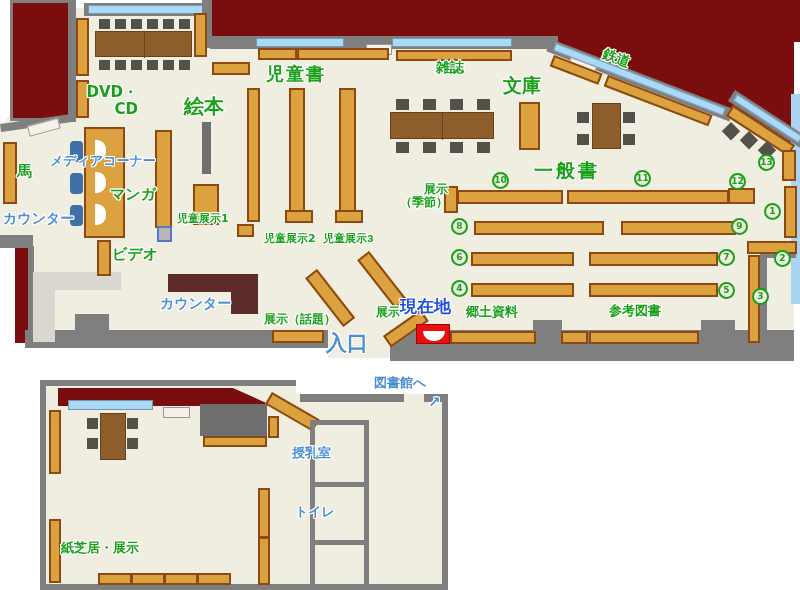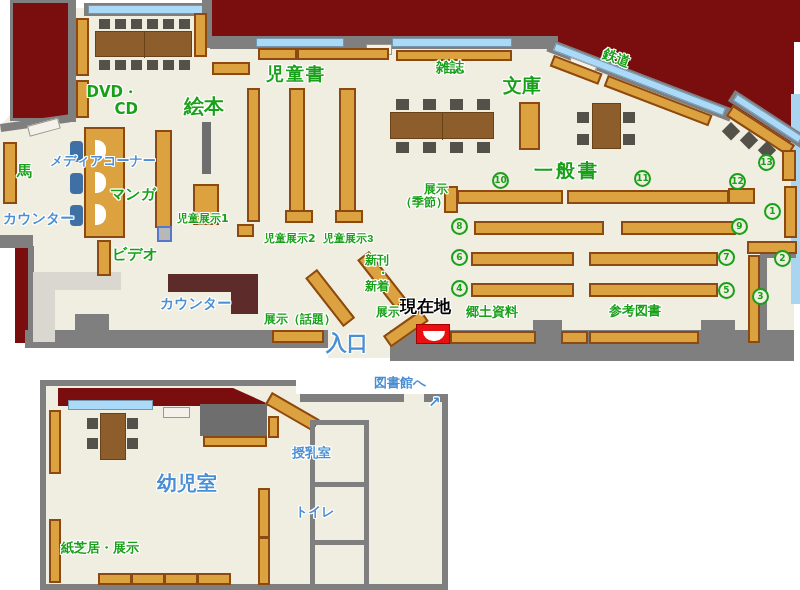--- a/index.html
+++ b/index.html
@@ -17,21 +17,21 @@
   .lgt{background:#d9d7cf;}
   .cnt{background:#5e2b2b;}
   .out{background:#a9d5f1;}
   .gbar{background:#6f6f6f;}
   .kiosk{background:#b8b8b8;border:2px solid #5577cc;}
   .mch{background:#3e6fa5;border-radius:4px;}
   .mon{background:#fff;border-radius:0 9px 9px 0;}
   .lb{font-weight:bold;white-space:nowrap;line-height:1.1;
       text-shadow:-1px -1px 0 #fff,1px -1px 0 #fff,-1px 1px 0 #fff,1px 1px 0 #fff,
                   0 -1px 0 #fff,0 1px 0 #fff,-1px 0 0 #fff,1px 0 0 #fff;}
-  .g{color:#18a018;} .b{color:#4a8fd4;} .r{color:#000000;}
+  .g{color:#18a018;} .b{color:#4a8fd4;} .r{color:#1d4ed8;}
   .ctr{text-align:right;}
   .num{width:17px;height:17px;border:2px solid #18a018;border-radius:50%;background:#f0eee1;
        color:#18a018;font-weight:bold;font-size:9px;line-height:13px;text-align:center;
        box-sizing:border-box;}
   .rot21{transform:rotate(21deg);transform-origin:0 0;}
   .rot33{transform:rotate(33deg);transform-origin:0 0;}
   .rot30{transform:rotate(30deg);transform-origin:0 0;}
   .rot52{transform:rotate(52deg);transform-origin:0 0;}
   .rot45{transform:rotate(45deg);transform-origin:0 0;}
   .rotm35{transform:rotate(-35deg);transform-origin:0 0;}
@@ -203,25 +203,20 @@
   <span class="a lb g" style="left:264px;top:233px;font-size:11px;text-align:right;">児童展示2</span>
   <span class="a lb g" style="left:323px;top:233px;font-size:11px;font-family:Liberation Mono, monospace;">児童展示3</span>
   <span class="a lb g" style="left:436px;top:60px;font-size:14px;">雑誌</span>
   <span class="a lb g" style="left:503px;top:75px;font-size:19px;">文庫</span>
   <span class="a lb g rot21" style="left:606px;top:46px;font-size:14px;">鉄道</span>
   <span class="a lb g" style="left:534px;top:160px;font-size:19px;letter-spacing:3px;">一般書</span>
   <div class="a lb g ctr" style="left:392px;top:183px;width:56px;font-size:12px;">
     <div>展示</div>
       <div>（季節）</div>
   </div>
-  <div class="a lb g ctr" style="left:333px;top:254px;width:56px;font-size:12px;">
-    <div>新刊</div>
-      <div>・</div>
-      <div>新着</div>
-  </div>
   <span class="a lb g" style="left:264px;top:313px;font-size:12px;">展示（話題）</span>
   <span class="a lb g" style="left:376px;top:306px;font-size:12px;">展示</span>
   <span class="a lb g" style="left:466px;top:305px;font-size:13px;">郷土資料</span>
   <span class="a lb g" style="left:609px;top:304px;font-size:13px;">参考図書</span>
   <span class="a lb b" style="left:50px;top:154px;font-size:13px;">メディアコーナー</span>
   <span class="a lb b" style="left:3px;top:211px;font-size:14px;">カウンター</span>
   <span class="a lb b" style="left:160px;top:296px;font-size:14px;">カウンター</span>
   <span class="a lb b" style="left:326px;top:332px;font-size:21px;">入口</span>
   <span class="a lb r" style="left:400px;top:297px;font-size:17px;">現在地</span>
 
@@ -268,22 +263,19 @@
   <div class="a sh" style="left:197px;top:573px;width:34px;height:12px;"></div>
   <div class="a sh" style="left:258px;top:488px;width:12px;height:50px;"></div>
   <div class="a sh" style="left:258px;top:537px;width:12px;height:48px;"></div>
 
   <div class="a wl" style="left:310px;top:420px;width:5px;height:164px;"></div>
   <div class="a wl" style="left:364px;top:420px;width:5px;height:164px;"></div>
   <div class="a wl" style="left:310px;top:420px;width:59px;height:5px;"></div>
   <div class="a wl" style="left:310px;top:482px;width:59px;height:5px;"></div>
   <div class="a wl" style="left:310px;top:540px;width:59px;height:5px;"></div>
 
-  <div class="a lb b ctr" style="left:97px;top:472px;width:120px;font-size:20px;">
-    <span>幼児室</span>
-  </div>
   <span class="a lb g" style="left:61px;top:541px;font-size:13px;">紙芝居・展示</span>
   <span class="a lb b" style="left:292px;top:446px;font-size:13px;">授乳室</span>
   <span class="a lb b" style="left:295px;top:505px;font-size:13px;">トイレ</span>
   <span class="a lb b" style="left:374px;top:376px;font-size:13px;">図書館へ</span>
   <span class="a lb b" style="left:428px;top:394px;font-size:15px;">↗</span>
 
 </div>
 
 </body></html>

